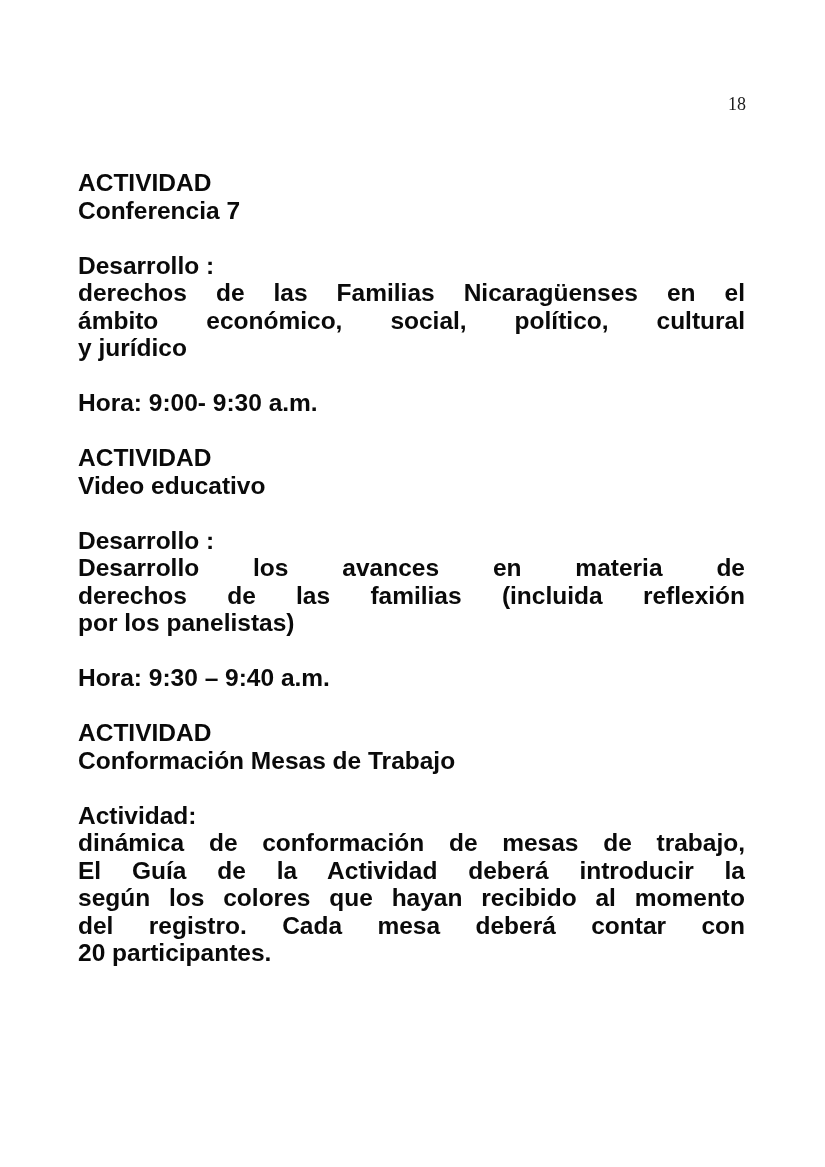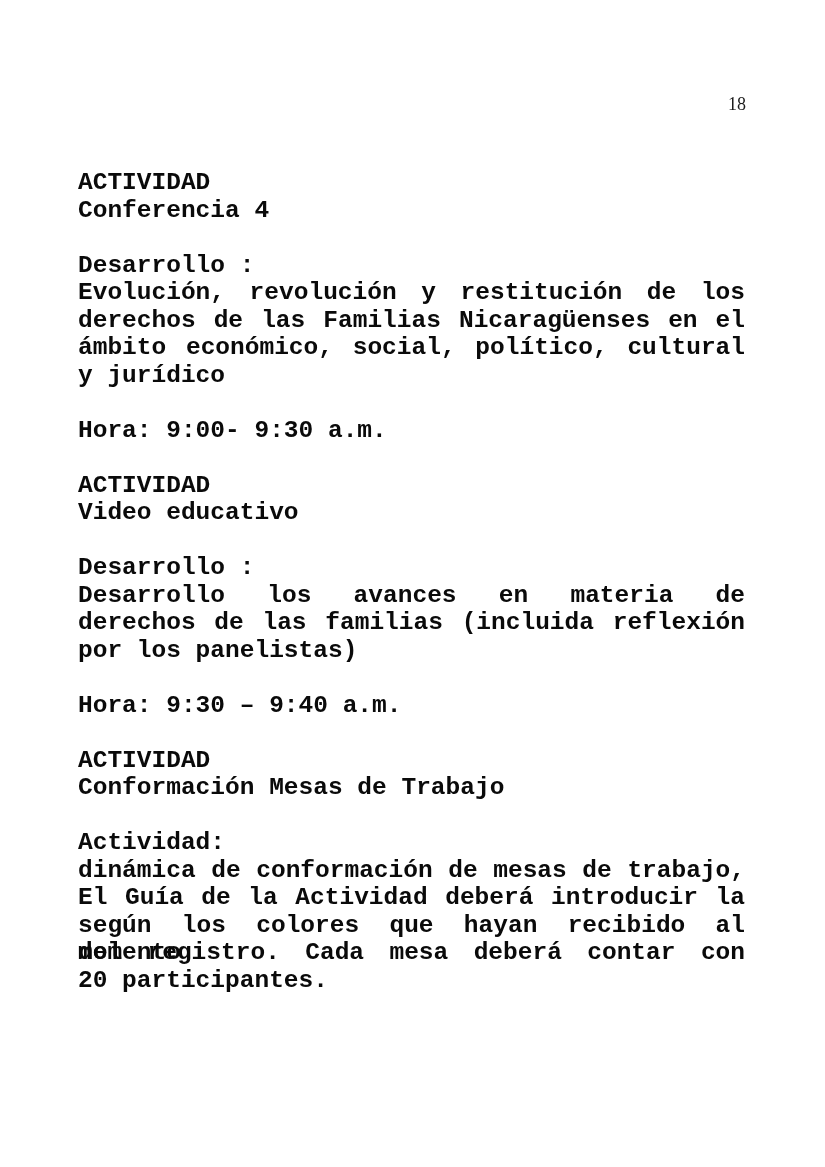--- a/index.html
+++ b/index.html
@@ -24,21 +24,21 @@
       font-family: "Liberation Serif", "DejaVu Serif", serif;
       font-size: 18px;
       line-height: 20px;
       color: #1c1c1c;
     }
     .doc {
       position: absolute;
       top: 169px;
       left: 78px;
       width: 667px;
-      font-family: Liberation Mono, monospace;
+      font-family: Liberation Sans, sans-serif;
       font-weight: bold;
       font-size: 24.5px;
       line-height: 27.5px;
       color: #0a0a0a;
     }
     .line {
       height: 27.5px;
       line-height: 27.5px;
       white-space: pre;
       text-align: left;
@@ -52,24 +52,23 @@
       
     }
   </style>
 </head>
 <body>
 
 <div class="page">
   <div class="page-number">18</div>
   <div class="doc">
       <div class="line">ACTIVIDAD</div>
-      <div class="line">Conferencia 4</div>
+      <div class="line">Conferencia 7</div>
       <div class="line blank">&nbsp;</div>
       <div class="line">Desarrollo :</div>
-      <div class="line justify">Evolución, revolución y restitución de los</div>
       <div class="line justify">derechos de las Familias Nicaragüenses en el</div>
       <div class="line justify">ámbito económico, social, político, cultural</div>
       <div class="line">y jurídico</div>
       <div class="line blank">&nbsp;</div>
       <div class="line">Hora: 9:00- 9:30 a.m.</div>
       <div class="line blank">&nbsp;</div>
       <div class="line">ACTIVIDAD</div>
       <div class="line">Video educativo</div>
       <div class="line blank">&nbsp;</div>
       <div class="line">Desarrollo :</div>

